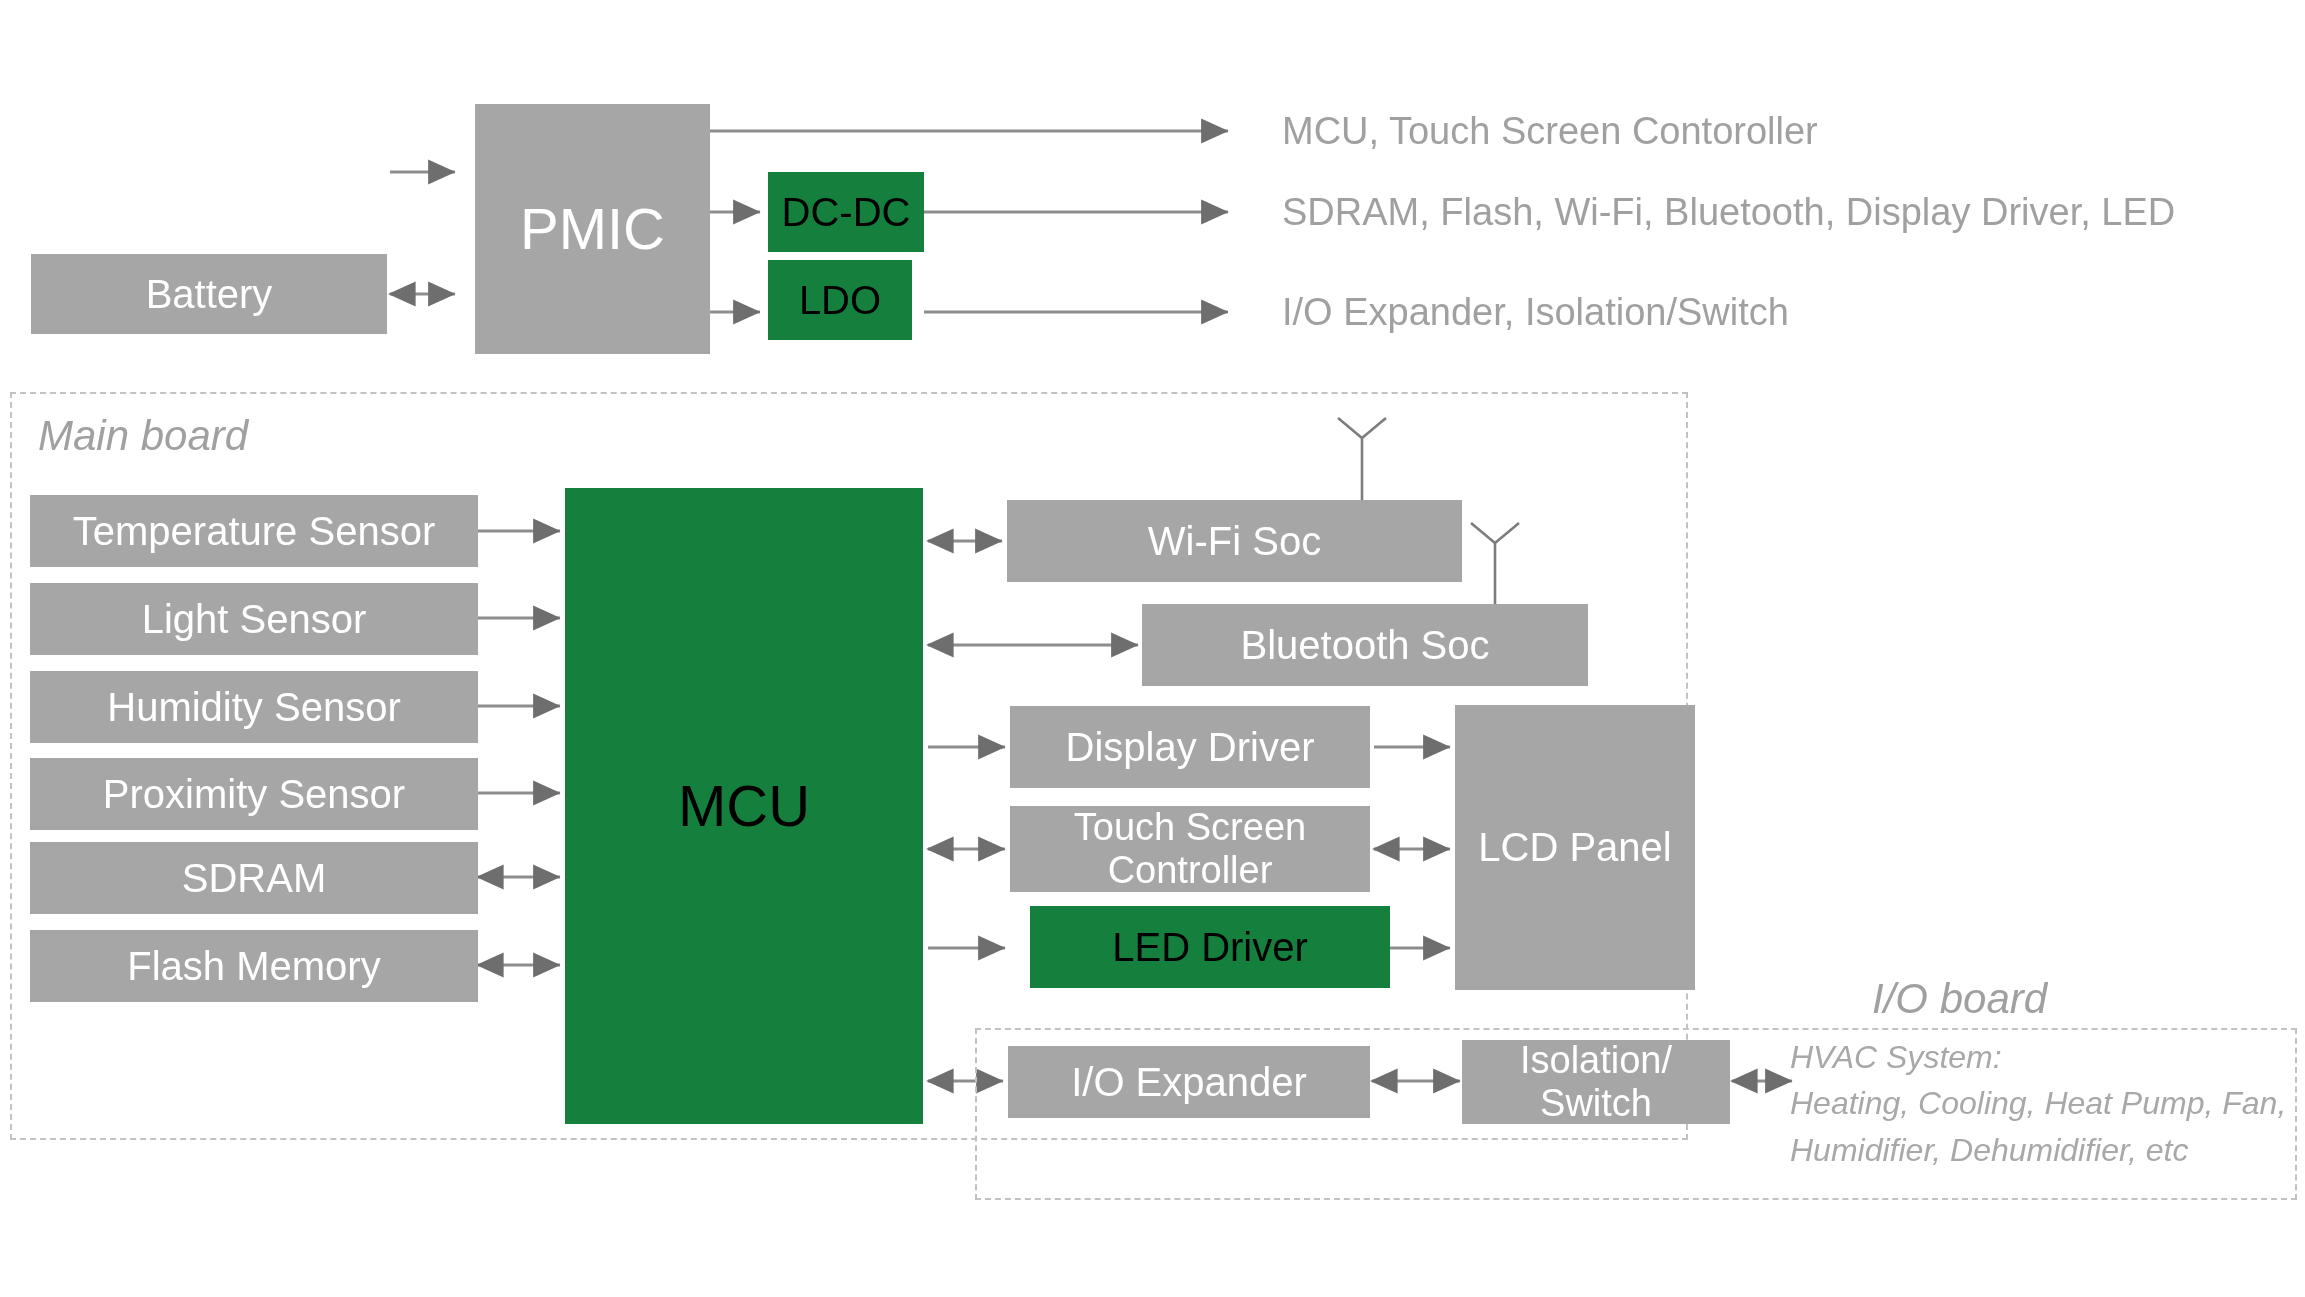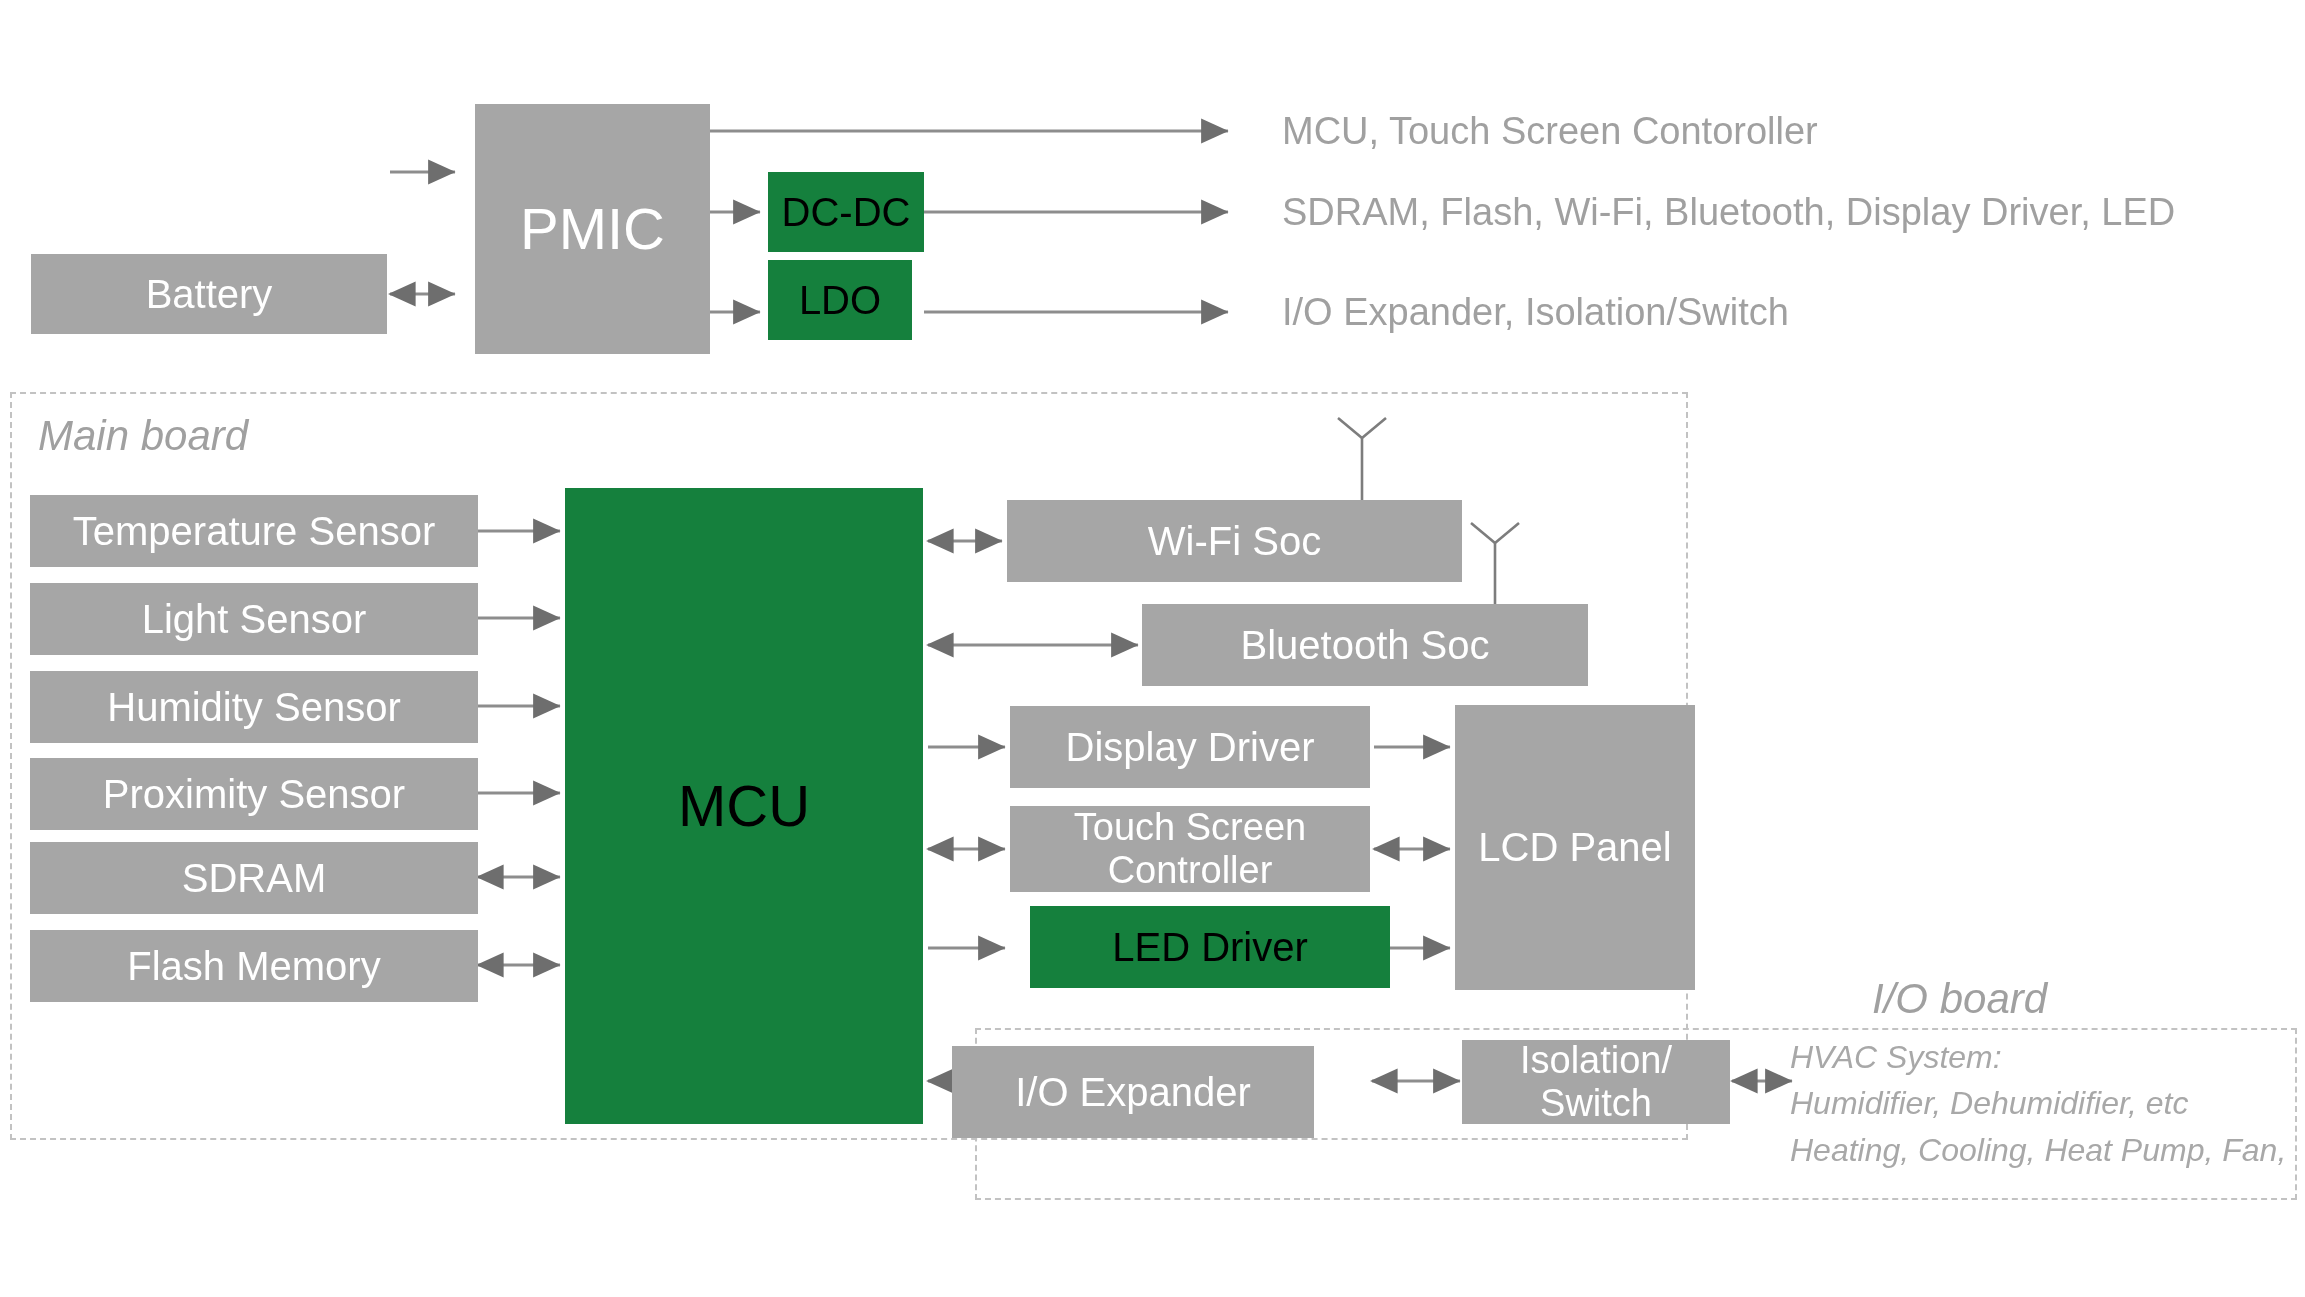--- a/index.html
+++ b/index.html
@@ -181,26 +181,26 @@
 
   <div class="box box-gray fs-38" style="left:1010px; top:806px; width:360px; height:86px; flex-direction:column;">
     <span>Touch Screen</span>
     <span>Controller</span>
   </div>
 
   <div class="box box-blue fs-40" style="left:1010px; top:906px; width:360px; height:82px;margin-left:20px;">LED Driver</div>
 
   <div class="box box-gray fs-40" style="left:1455px; top:705px; width:240px; height:285px;">LCD Panel</div>
 
-  <div class="box box-gray fs-40" style="left:952px; top:1046px; width:362px; height:92px;">I/O Expander</div>
+  <div class="box box-gray fs-40" style="left:1008px; top:1046px; width:362px; height:72px;">I/O Expander</div>
 
   <div class="box box-gray fs-38" style="left:1462px; top:1040px; width:268px; height:84px; flex-direction:column;">
     <span>Isolation/</span>
     <span>Switch</span>
   </div>
 
   <div class="hvac fs-32" style="left:1790px; top:1034px;">
     <div>HVAC System:</div>
+    <div>Heating, Cooling, Heat Pump, Fan,</div>
     <div>Humidifier, Dehumidifier, etc</div>
-    <div>Heating, Cooling, Heat Pump, Fan,</div>
   </div>
 
 </div>
 
 </body></html>

